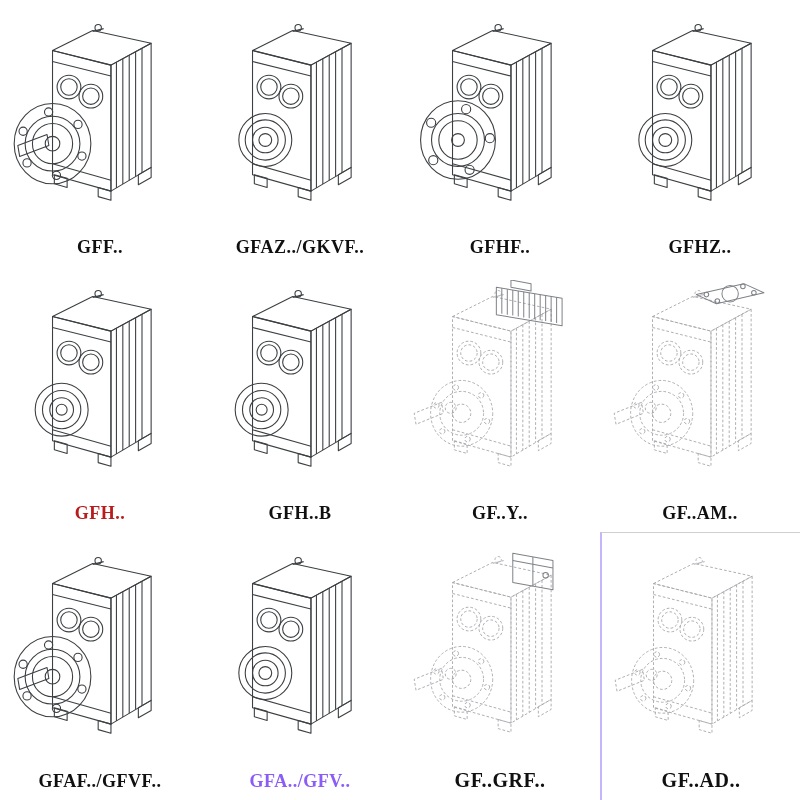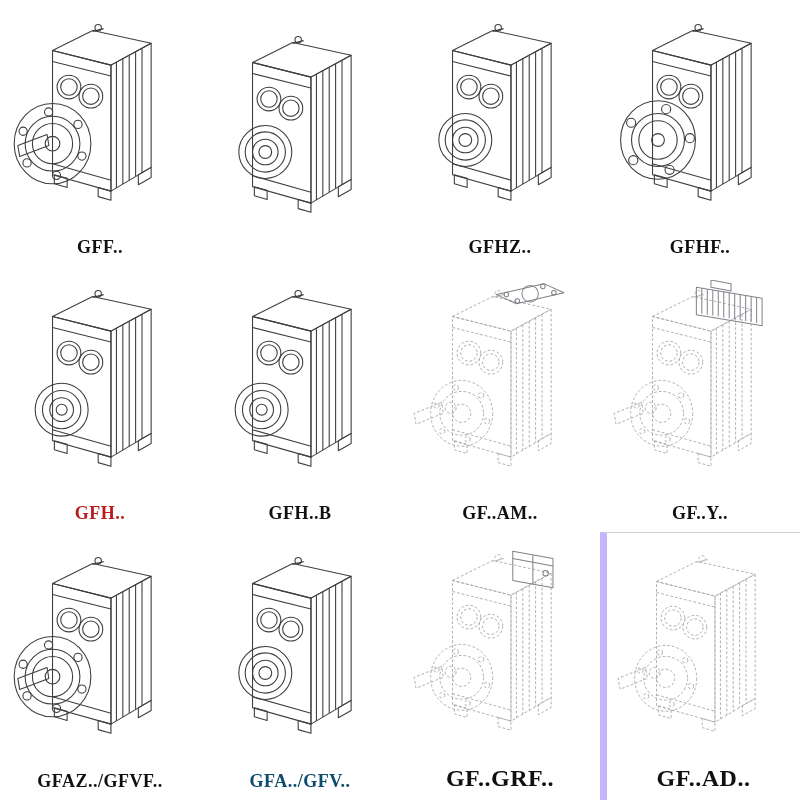--- a/index.html
+++ b/index.html
@@ -25,22 +25,22 @@
   .drawing svg{width:188px;height:210px}
   .label{
     font-family:"Liberation Serif",serif;
     font-weight:bold;
     font-size:18px;
     color:#101010;
     letter-spacing:.5px;
     white-space:nowrap;
     margin-top:2px;
   }
-  .cell:nth-child(n+11) .label{font-size:24px}
-  .boxed{border-left:7px solid #c4b5fd;border-top:1px solid #cfcfcf}
+  .cell:nth-child(n+11) .label{font-size:20px}
+  .boxed{border-left:2px solid #c4b5fd;border-top:1px solid #cfcfcf}
 </style>
 </head>
 <body>
 
 <div class="page">
   <figure class="cell">
     <div class="drawing">
         <svg viewBox="0 0 200 230" fill="none" stroke="#3c4043" stroke-width="1.2" stroke-linejoin="round">
           <g stroke-dasharray="none">
             <polygon points="48,40 92,18 156,32 112,56"></polygon>
@@ -102,53 +102,21 @@
             <circle cx="66" cy="80" r="9"></circle>
             <circle cx="90" cy="90" r="13"></circle>
             <circle cx="90" cy="90" r="9"></circle>
             <circle cx="62" cy="138" r="29"></circle>
             <circle cx="62" cy="138" r="22"></circle>
             <circle cx="62" cy="138" r="14"></circle>
             <circle cx="62" cy="138" r="7"></circle>
           </g>
         </svg>
       </div>
-  </figure>
-
-  <figure class="cell">
-    <div class="drawing">
-        <svg viewBox="0 0 200 230" fill="none" stroke="#3c4043" stroke-width="1.2" stroke-linejoin="round">
-          <g stroke-dasharray="none">
-            <polygon points="48,40 92,18 156,32 112,56"></polygon>
-            <polygon points="156,32 156,168 112,194 112,56"></polygon>
-            <polygon points="48,40 112,56 112,194 48,176"></polygon>
-            <line x1="118" y1="52.7" x2="118" y2="190.5"></line>
-            <line x1="125" y1="48.9" x2="125" y2="186.3"></line>
-            <line x1="132" y1="45.1" x2="132" y2="182.2"></line>
-            <line x1="139" y1="41.3" x2="139" y2="178.0"></line>
-            <line x1="146" y1="37.5" x2="146" y2="173.9"></line>
-            <line x1="48" y1="52" x2="112" y2="68"></line>
-            <line x1="48" y1="164" x2="112" y2="182"></line>
-            <circle cx="98" cy="15" r="3.5"></circle>
-            <line x1="92" y1="19" x2="104" y2="16"></line>
-            <polygon points="50,176 64,180 64,190 50,186"></polygon>
-            <polygon points="98,190 112,194 112,204 98,200"></polygon>
-            <polygon points="142,176 156,168 156,179 142,187"></polygon>
-            <circle cx="66" cy="80" r="13"></circle>
-            <circle cx="66" cy="80" r="9"></circle>
-            <circle cx="90" cy="90" r="13"></circle>
-            <circle cx="90" cy="90" r="9"></circle>
-            <circle cx="62" cy="138" r="29"></circle>
-            <circle cx="62" cy="138" r="22"></circle>
-            <circle cx="62" cy="138" r="14"></circle>
-            <circle cx="62" cy="138" r="7"></circle>
-          </g>
-        </svg>
-      </div>
-    <figcaption class="label" style="color: rgb(16, 16, 16);">GFHZ..</figcaption>
+    <figcaption class="label" style="color: rgb(16, 16, 16);">GFAZ../GKVF..</figcaption>
   </figure>
 
   <figure class="cell">
     <div class="drawing">
         <svg viewBox="0 0 200 230" fill="none" stroke="#3c4043" stroke-width="1.2" stroke-linejoin="round">
           <g stroke-dasharray="none">
             <polygon points="48,40 92,18 156,32 112,56"></polygon>
             <polygon points="156,32 156,168 112,194 112,56"></polygon>
             <polygon points="48,40 112,56 112,194 48,176"></polygon>
             <line x1="118" y1="52.7" x2="118" y2="190.5"></line>
@@ -198,20 +166,53 @@
             <line x1="48" y1="164" x2="112" y2="182"></line>
             <circle cx="98" cy="15" r="3.5"></circle>
             <line x1="92" y1="19" x2="104" y2="16"></line>
             <polygon points="50,176 64,180 64,190 50,186"></polygon>
             <polygon points="98,190 112,194 112,204 98,200"></polygon>
             <polygon points="142,176 156,168 156,179 142,187"></polygon>
             <circle cx="66" cy="80" r="13"></circle>
             <circle cx="66" cy="80" r="9"></circle>
             <circle cx="90" cy="90" r="13"></circle>
             <circle cx="90" cy="90" r="9"></circle>
+            <circle cx="62" cy="138" r="29"></circle>
+            <circle cx="62" cy="138" r="22"></circle>
+            <circle cx="62" cy="138" r="14"></circle>
+            <circle cx="62" cy="138" r="7"></circle>
+          </g>
+        </svg>
+      </div>
+    <figcaption class="label" style="color: rgb(16, 16, 16);">GFHZ..</figcaption>
+  </figure>
+
+  <figure class="cell">
+    <div class="drawing">
+        <svg viewBox="0 0 200 230" fill="none" stroke="#3c4043" stroke-width="1.2" stroke-linejoin="round">
+          <g stroke-dasharray="none">
+            <polygon points="48,40 92,18 156,32 112,56"></polygon>
+            <polygon points="156,32 156,168 112,194 112,56"></polygon>
+            <polygon points="48,40 112,56 112,194 48,176"></polygon>
+            <line x1="118" y1="52.7" x2="118" y2="190.5"></line>
+            <line x1="125" y1="48.9" x2="125" y2="186.3"></line>
+            <line x1="132" y1="45.1" x2="132" y2="182.2"></line>
+            <line x1="139" y1="41.3" x2="139" y2="178.0"></line>
+            <line x1="146" y1="37.5" x2="146" y2="173.9"></line>
+            <line x1="48" y1="52" x2="112" y2="68"></line>
+            <line x1="48" y1="164" x2="112" y2="182"></line>
+            <circle cx="98" cy="15" r="3.5"></circle>
+            <line x1="92" y1="19" x2="104" y2="16"></line>
+            <polygon points="50,176 64,180 64,190 50,186"></polygon>
+            <polygon points="98,190 112,194 112,204 98,200"></polygon>
+            <polygon points="142,176 156,168 156,179 142,187"></polygon>
+            <circle cx="66" cy="80" r="13"></circle>
+            <circle cx="66" cy="80" r="9"></circle>
+            <circle cx="90" cy="90" r="13"></circle>
+            <circle cx="90" cy="90" r="9"></circle>
             <circle cx="58" cy="142" r="29"></circle>
             <circle cx="58" cy="142" r="21"></circle>
             <circle cx="58" cy="142" r="13"></circle>
             <circle cx="58" cy="142" r="6"></circle>
           </g>
         </svg>
       </div>
     <figcaption class="label" style="color: #b91c1c;">GFH..</figcaption>
   </figure>
 
@@ -239,68 +240,20 @@
             <circle cx="90" cy="90" r="13"></circle>
             <circle cx="90" cy="90" r="9"></circle>
             <circle cx="58" cy="142" r="29"></circle>
             <circle cx="58" cy="142" r="21"></circle>
             <circle cx="58" cy="142" r="13"></circle>
             <circle cx="58" cy="142" r="6"></circle>
           </g>
         </svg>
       </div>
     <figcaption class="label" style="color: rgb(16, 16, 16); font-family: Liberation Serif, serif;">GFH..B</figcaption>
-  </figure>
-
-  <figure class="cell">
-    <div class="drawing">
-        <svg viewBox="0 0 200 230" fill="none" stroke="#a7a7ad" stroke-width="1" stroke-linejoin="round">
-          <g stroke-dasharray="3 2.2">
-            <polygon points="48,40 92,18 156,32 112,56"></polygon>
-            <polygon points="156,32 156,168 112,194 112,56"></polygon>
-            <polygon points="48,40 112,56 112,194 48,176"></polygon>
-            <line x1="118" y1="52.7" x2="118" y2="190.5"></line>
-            <line x1="125" y1="48.9" x2="125" y2="186.3"></line>
-            <line x1="132" y1="45.1" x2="132" y2="182.2"></line>
-            <line x1="139" y1="41.3" x2="139" y2="178.0"></line>
-            <line x1="146" y1="37.5" x2="146" y2="173.9"></line>
-            <line x1="48" y1="52" x2="112" y2="68"></line>
-            <line x1="48" y1="164" x2="112" y2="182"></line>
-            <circle cx="98" cy="15" r="3.5"></circle>
-            <line x1="92" y1="19" x2="104" y2="16"></line>
-            <polygon points="50,176 64,180 64,190 50,186"></polygon>
-            <polygon points="98,190 112,194 112,204 98,200"></polygon>
-            <polygon points="142,176 156,168 156,179 142,187"></polygon>
-            <circle cx="66" cy="80" r="13"></circle>
-            <circle cx="66" cy="80" r="9"></circle>
-            <circle cx="90" cy="90" r="13"></circle>
-            <circle cx="90" cy="90" r="9"></circle>
-            <ellipse cx="58" cy="146" rx="34" ry="36"></ellipse>
-            <circle cx="58" cy="146" r="24"></circle>
-            <circle cx="58" cy="146" r="10"></circle>
-            <circle cx="85.7" cy="154.6" r="3"></circle>
-            <circle cx="64.4" cy="174.3" r="3"></circle>
-            <circle cx="36.7" cy="165.7" r="3"></circle>
-            <circle cx="30.3" cy="137.4" r="3"></circle>
-            <circle cx="51.6" cy="117.7" r="3"></circle>
-            <circle cx="79.3" cy="126.3" r="3"></circle>
-            <polygon points="36,134 6,146 8,158 38,146"></polygon>
-            <circle cx="46" cy="140" r="6"></circle>
-          </g>
-          <g stroke="#7e8287" stroke-width="1.1">
-            <polygon points="96,16 148,4 170,14 118,26"></polygon>
-            <circle cx="133" cy="15" r="9"></circle>
-            <circle cx="107" cy="16" r="2.5"></circle>
-            <circle cx="147" cy="7" r="2.5"></circle>
-            <circle cx="159" cy="14" r="2.5"></circle>
-            <circle cx="119" cy="23" r="2.5"></circle>
-          </g>
-        </svg>
-      </div>
-    <figcaption class="label" style="color: rgb(16, 16, 16);">GF..AM..</figcaption>
   </figure>
 
   <figure class="cell">
     <div class="drawing">
         <svg viewBox="0 0 200 230" fill="none" stroke="#a7a7ad" stroke-width="1" stroke-linejoin="round">
           <g stroke-dasharray="3 2.2">
             <polygon points="48,40 92,18 156,32 112,56"></polygon>
             <polygon points="156,32 156,168 112,194 112,56"></polygon>
             <polygon points="48,40 112,56 112,194 48,176"></polygon>
             <line x1="118" y1="52.7" x2="118" y2="190.5"></line>
@@ -346,20 +299,68 @@
             <line x1="156" y1="18.0" x2="156" y2="46.0"></line>
             <line x1="162" y1="19.0" x2="162" y2="47.0"></line>
           </g>
         </svg>
       </div>
     <figcaption class="label" style="color: rgb(16, 16, 16);">GF..Y..</figcaption>
   </figure>
 
   <figure class="cell">
     <div class="drawing">
+        <svg viewBox="0 0 200 230" fill="none" stroke="#a7a7ad" stroke-width="1" stroke-linejoin="round">
+          <g stroke-dasharray="3 2.2">
+            <polygon points="48,40 92,18 156,32 112,56"></polygon>
+            <polygon points="156,32 156,168 112,194 112,56"></polygon>
+            <polygon points="48,40 112,56 112,194 48,176"></polygon>
+            <line x1="118" y1="52.7" x2="118" y2="190.5"></line>
+            <line x1="125" y1="48.9" x2="125" y2="186.3"></line>
+            <line x1="132" y1="45.1" x2="132" y2="182.2"></line>
+            <line x1="139" y1="41.3" x2="139" y2="178.0"></line>
+            <line x1="146" y1="37.5" x2="146" y2="173.9"></line>
+            <line x1="48" y1="52" x2="112" y2="68"></line>
+            <line x1="48" y1="164" x2="112" y2="182"></line>
+            <circle cx="98" cy="15" r="3.5"></circle>
+            <line x1="92" y1="19" x2="104" y2="16"></line>
+            <polygon points="50,176 64,180 64,190 50,186"></polygon>
+            <polygon points="98,190 112,194 112,204 98,200"></polygon>
+            <polygon points="142,176 156,168 156,179 142,187"></polygon>
+            <circle cx="66" cy="80" r="13"></circle>
+            <circle cx="66" cy="80" r="9"></circle>
+            <circle cx="90" cy="90" r="13"></circle>
+            <circle cx="90" cy="90" r="9"></circle>
+            <ellipse cx="58" cy="146" rx="34" ry="36"></ellipse>
+            <circle cx="58" cy="146" r="24"></circle>
+            <circle cx="58" cy="146" r="10"></circle>
+            <circle cx="85.7" cy="154.6" r="3"></circle>
+            <circle cx="64.4" cy="174.3" r="3"></circle>
+            <circle cx="36.7" cy="165.7" r="3"></circle>
+            <circle cx="30.3" cy="137.4" r="3"></circle>
+            <circle cx="51.6" cy="117.7" r="3"></circle>
+            <circle cx="79.3" cy="126.3" r="3"></circle>
+            <polygon points="36,134 6,146 8,158 38,146"></polygon>
+            <circle cx="46" cy="140" r="6"></circle>
+          </g>
+          <g stroke="#7e8287" stroke-width="1.1">
+            <polygon points="96,16 148,4 170,14 118,26"></polygon>
+            <circle cx="133" cy="15" r="9"></circle>
+            <circle cx="107" cy="16" r="2.5"></circle>
+            <circle cx="147" cy="7" r="2.5"></circle>
+            <circle cx="159" cy="14" r="2.5"></circle>
+            <circle cx="119" cy="23" r="2.5"></circle>
+          </g>
+        </svg>
+      </div>
+    <figcaption class="label" style="color: rgb(16, 16, 16);">GF..AM..</figcaption>
+  </figure>
+
+  <figure class="cell">
+    <div class="drawing">
         <svg viewBox="0 0 200 230" fill="none" stroke="#3c4043" stroke-width="1.2" stroke-linejoin="round">
           <g stroke-dasharray="none">
             <polygon points="48,40 92,18 156,32 112,56"></polygon>
             <polygon points="156,32 156,168 112,194 112,56"></polygon>
             <polygon points="48,40 112,56 112,194 48,176"></polygon>
             <line x1="118" y1="52.7" x2="118" y2="190.5"></line>
             <line x1="125" y1="48.9" x2="125" y2="186.3"></line>
             <line x1="132" y1="45.1" x2="132" y2="182.2"></line>
             <line x1="139" y1="41.3" x2="139" y2="178.0"></line>
             <line x1="146" y1="37.5" x2="146" y2="173.9"></line>
@@ -381,21 +382,21 @@
             <circle cx="80.2" cy="155.6" r="4.5"></circle>
             <circle cx="52.3" cy="176.7" r="4.5"></circle>
             <circle cx="20.1" cy="163.1" r="4.5"></circle>
             <circle cx="15.8" cy="128.4" r="4.5"></circle>
             <circle cx="43.7" cy="107.3" r="4.5"></circle>
             <circle cx="75.9" cy="120.9" r="4.5"></circle>
             <polygon points="42,132 10,144 12,156 44,144"></polygon>
           </g>
         </svg>
       </div>
-    <figcaption class="label" style="color: rgb(16, 16, 16);">GFAZ../GFVF..</figcaption>
+    <figcaption class="label" style="color: rgb(16, 16, 16);">GFAF../GFVF..</figcaption>
   </figure>
 
   <figure class="cell">
     <div class="drawing">
         <svg viewBox="0 0 200 230" fill="none" stroke="#3c4043" stroke-width="1.2" stroke-linejoin="round">
           <g stroke-dasharray="none">
             <polygon points="48,40 92,18 156,32 112,56"></polygon>
             <polygon points="156,32 156,168 112,194 112,56"></polygon>
             <polygon points="48,40 112,56 112,194 48,176"></polygon>
             <line x1="118" y1="52.7" x2="118" y2="190.5"></line>
@@ -414,21 +415,21 @@
             <circle cx="66" cy="80" r="9"></circle>
             <circle cx="90" cy="90" r="13"></circle>
             <circle cx="90" cy="90" r="9"></circle>
             <circle cx="62" cy="138" r="29"></circle>
             <circle cx="62" cy="138" r="22"></circle>
             <circle cx="62" cy="138" r="14"></circle>
             <circle cx="62" cy="138" r="7"></circle>
           </g>
         </svg>
       </div>
-    <figcaption class="label" style="color: #0c4a6e;">GFA../GFV..</figcaption>
+    <figcaption class="label" style="color: #8b5cf6;">GFA../GFV..</figcaption>
   </figure>
 
   <figure class="cell">
     <div class="drawing">
         <svg viewBox="0 0 200 230" fill="none" stroke="#a7a7ad" stroke-width="1" stroke-linejoin="round">
           <g stroke-dasharray="3 2.2">
             <polygon points="48,40 92,18 156,32 112,56"></polygon>
             <polygon points="156,32 156,168 112,194 112,56"></polygon>
             <polygon points="48,40 112,56 112,194 48,176"></polygon>
             <line x1="118" y1="52.7" x2="118" y2="190.5"></line>

